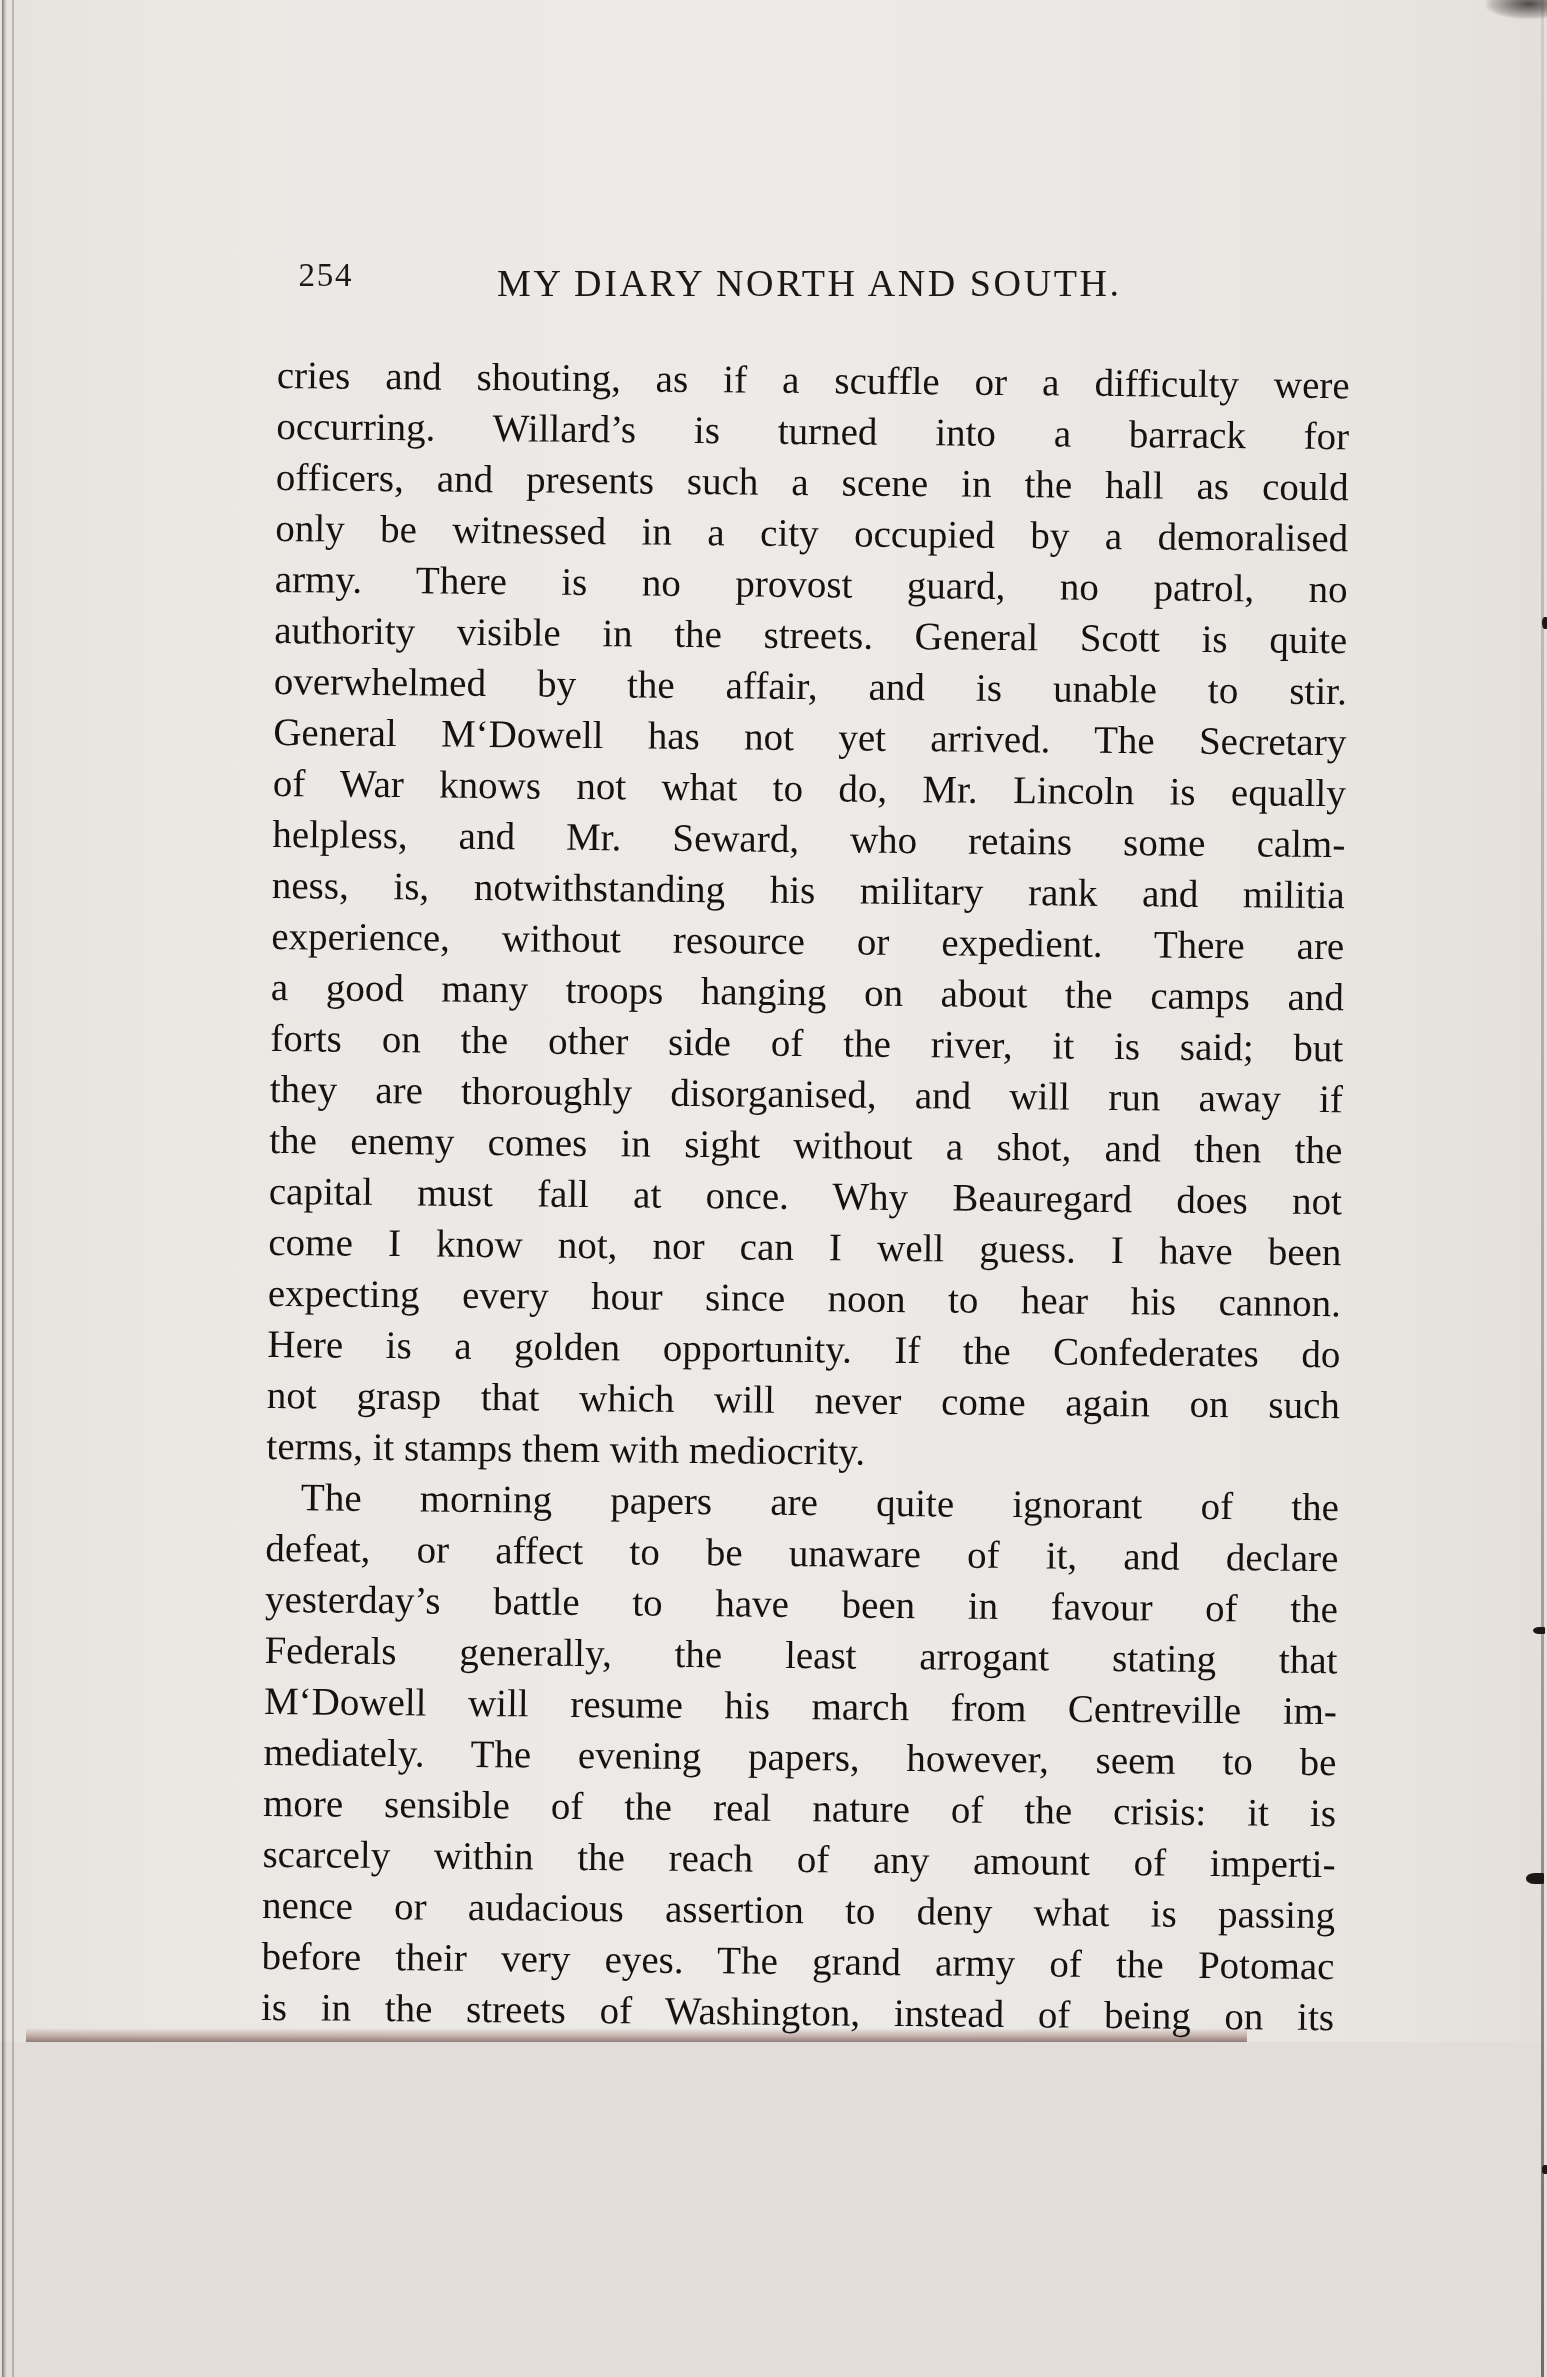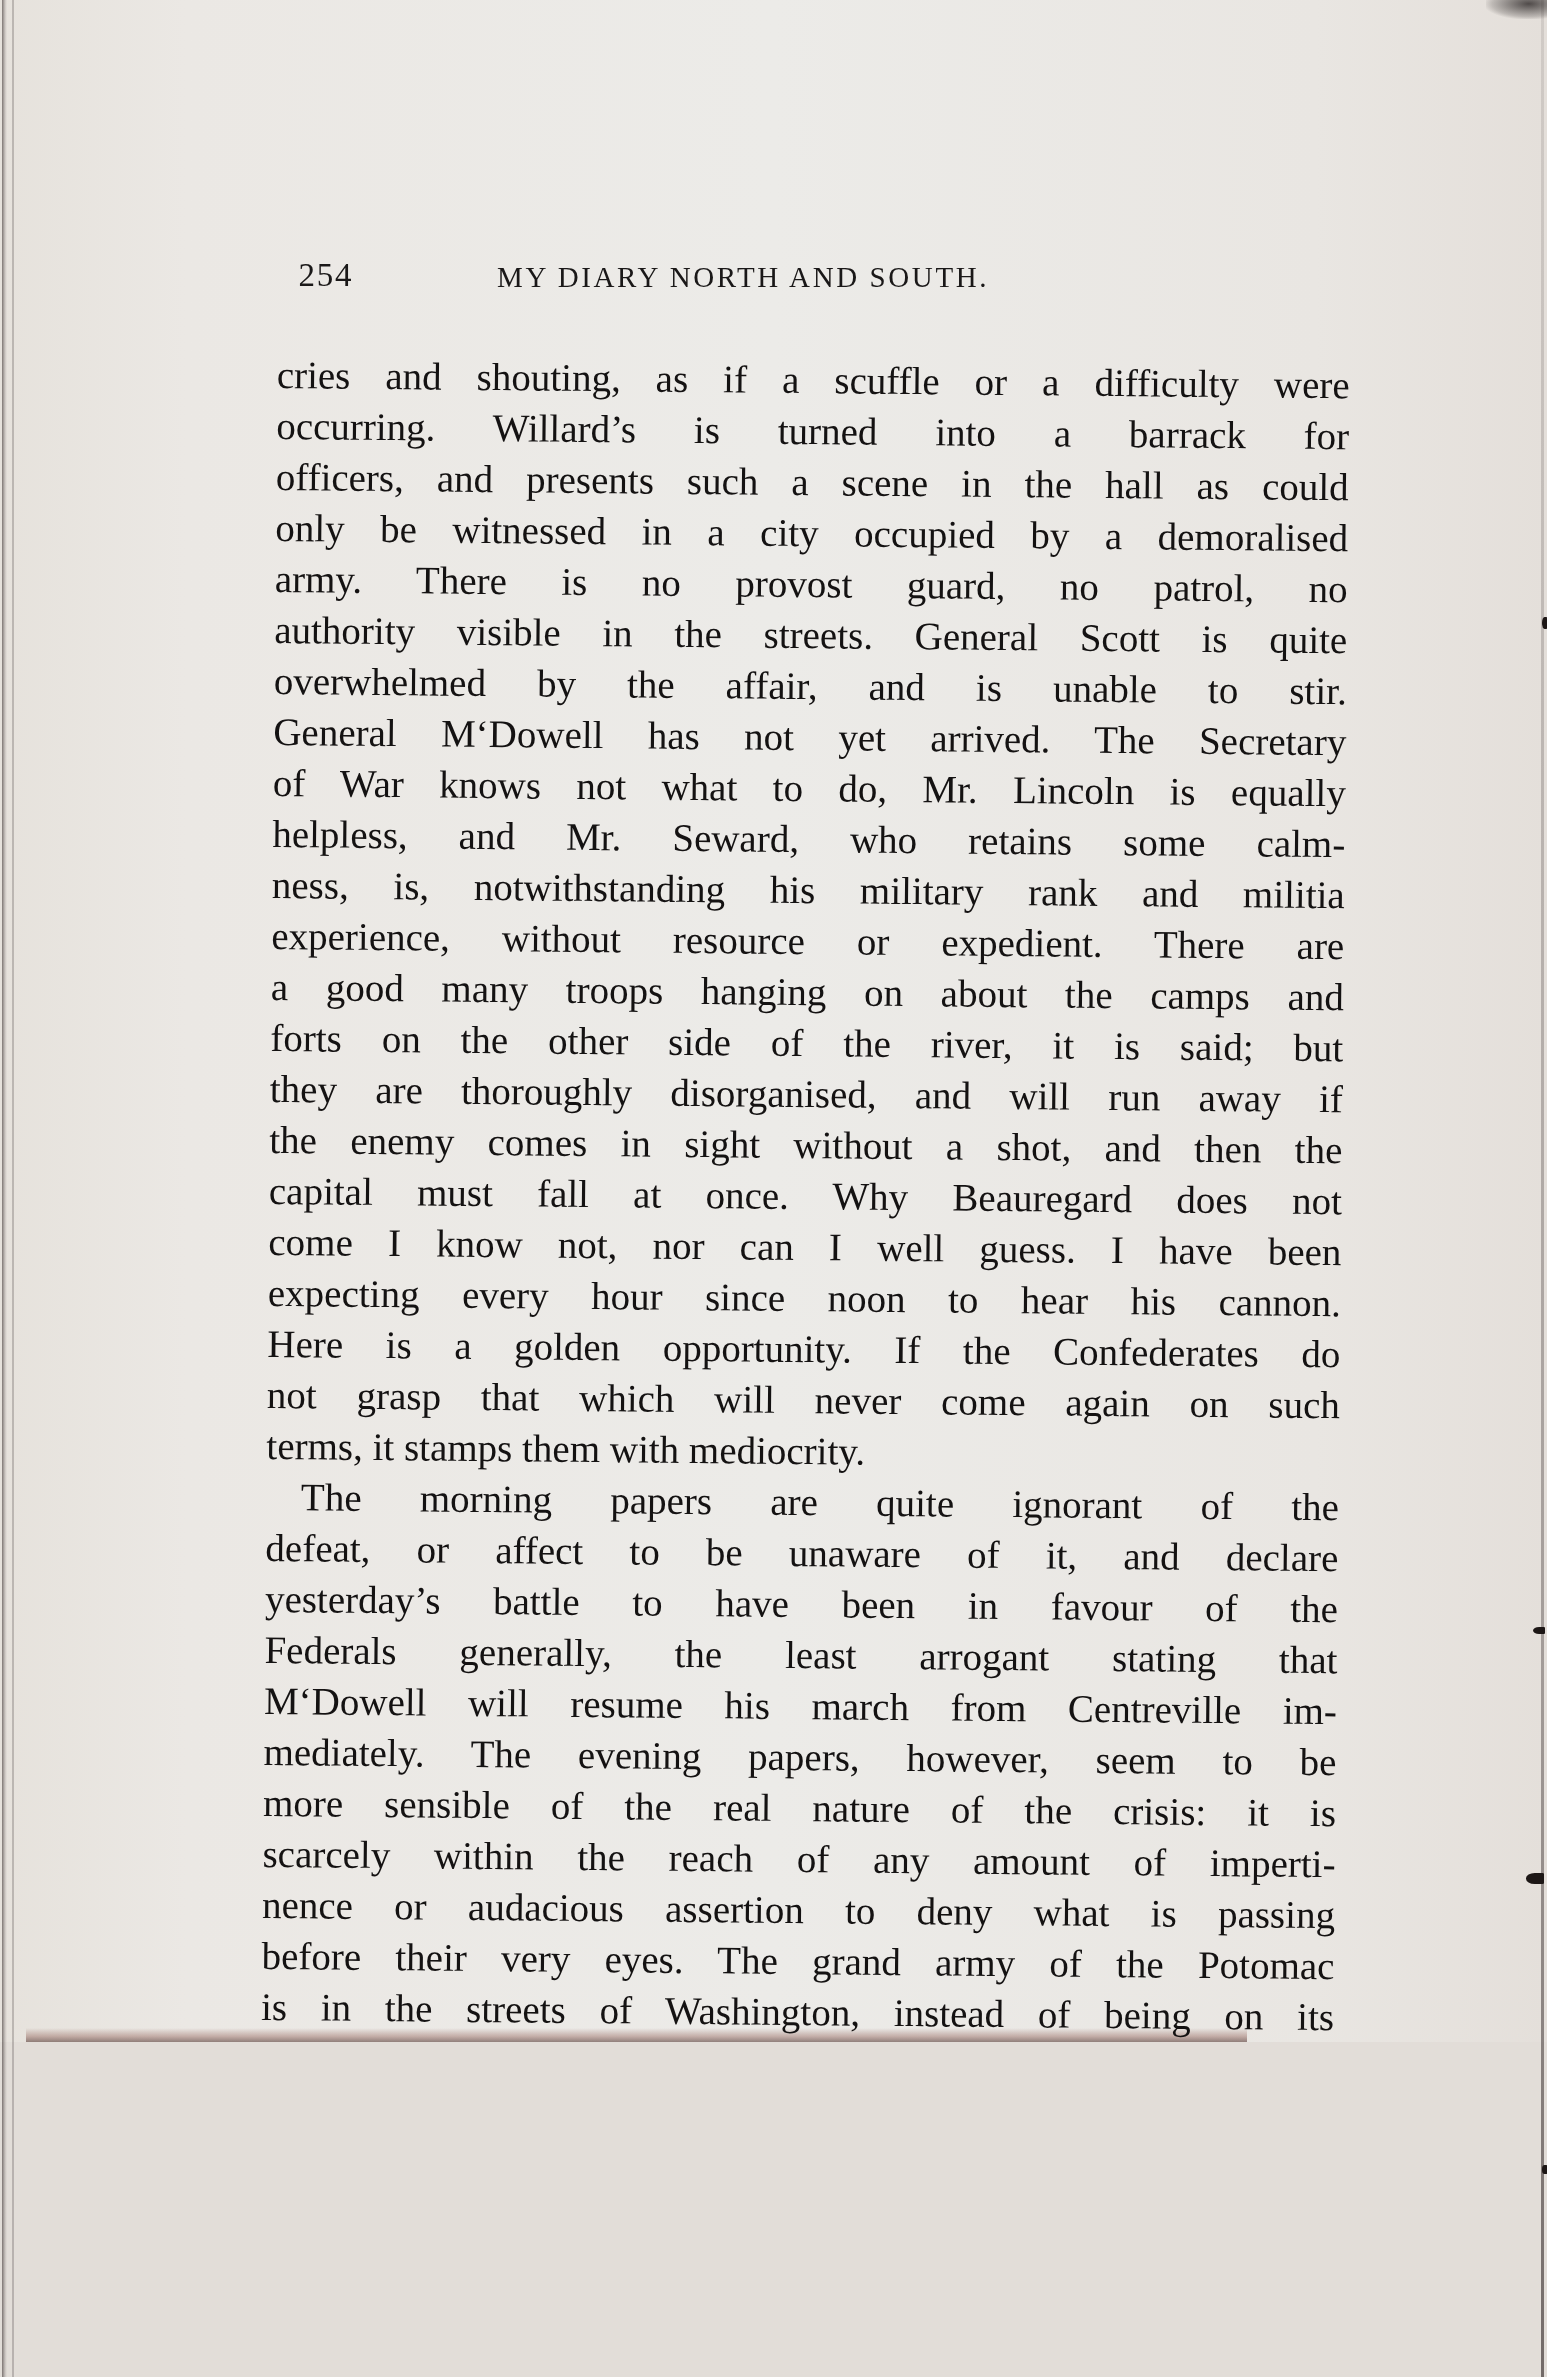--- a/index.html
+++ b/index.html
@@ -82,21 +82,21 @@
     .page-number {
       position: absolute;
       left: 10.5px;
       top: 0;
       font-size: 33px;
     }
     .title {
       position: absolute;
       left: 209px;
       top: 3.5px;
-      font-size: 29px;
+      font-size: 38px;
       letter-spacing: 2.6px;
     }
     .body-text {
       position: absolute;
       top: 349px;
       left: 277px;
       width: 1073px;
       font-size: 39px;
       line-height: 51px;
       color: #141212;

